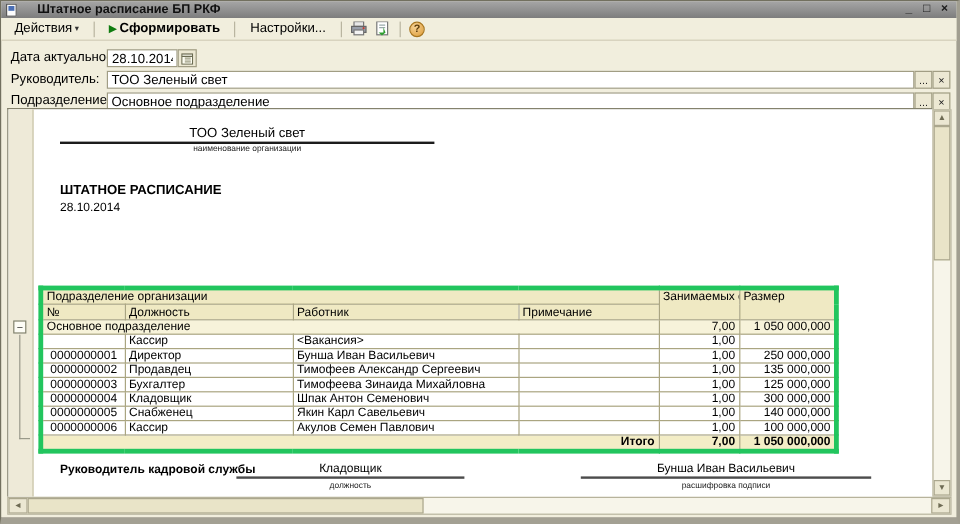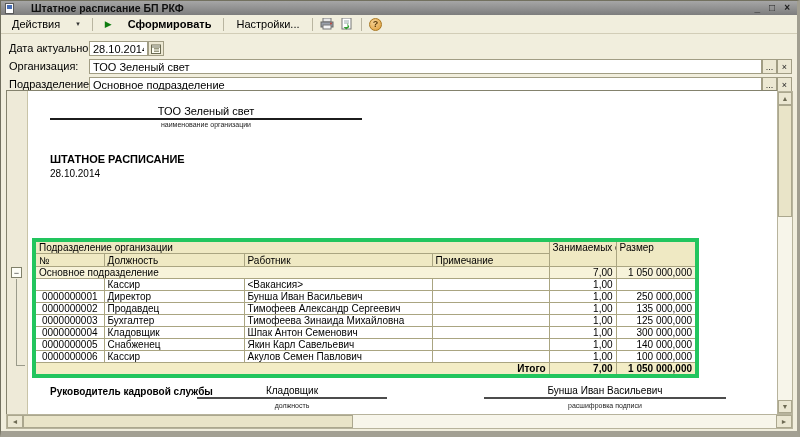--- a/index.html
+++ b/index.html
@@ -16,21 +16,21 @@
   .doc-icon { width:9px; height:11px; background:#fdfdfd; border:1px solid #5a5a5a; position:relative; flex:none; }
   .doc-icon::before { content:""; position:absolute; left:1px; top:1px; width:5px; height:4px; background:#4a6fb5; }
   .title-text { flex:1; font-size:10.5px; font-weight:bold; color:#101010; white-space:nowrap; overflow:hidden; }
   .win-controls { display:flex; gap:9px; margin-right:3px; font-size:10px; font-weight:bold; color:#1b1b1b; }
   .win-controls span { cursor:default; line-height:12px; }
 
   
   .toolbar { position:absolute; left:0; top:14px; right:0; height:19px;
              display:flex; align-items:center; padding:0 4px; gap:2px;
              background:var(--chrome-bg,#f1eedd); border-bottom:1px solid #d2cdb7; }
-  .tb-btn { display:inline-flex; align-items:center; gap:16px; border:1px solid transparent;
+  .tb-btn { display:inline-flex; align-items:center; gap:2px; border:1px solid transparent;
             background:transparent; font-family:inherit; font-size:11px; color:#000;
             padding:1px 6px; height:31px;text-align:center; }
   .tb-btn.bold span.lbl { font-weight:bold; }
   .dd-arrow { font-size:7px; color:#333; }
   .play { color:var(--play-green,#0f7c0f); font-size:9px; line-height:9px; }
   .tb-sep { width:1px; height:13px; background:#b9b5a0; margin:0 3px; flex:none; }
   .tb-icon-btn { width:18px; height:16px; display:inline-flex; align-items:center; justify-content:center;
                  background:transparent; border:1px solid transparent; }
   .help-glyph { width:13px; height:13px; border-radius:50%;
                 background:radial-gradient(circle at 35% 30%, #f6d193, #dd9c38);
@@ -163,21 +163,21 @@
   <button class="cal-btn">
     <svg class="icon-svg" width="10" height="10" viewBox="0 0 10 10">
       <rect x="0.5" y="1" width="9" height="8.5" fill="#fdfdf2" stroke="#6b6b52"></rect>
       <line x1="0.5" y1="3" x2="9.5" y2="3" stroke="#6b6b52"></line>
       <line x1="3" y1="4.5" x2="8" y2="4.5" stroke="#9a9a80"></line>
       <line x1="3" y1="6" x2="8" y2="6" stroke="#9a9a80"></line>
       <line x1="3" y1="7.5" x2="8" y2="7.5" stroke="#9a9a80"></line>
     </svg>
   </button>
 
-  <span class="frm-label" style="top:58px;">Организация:</span>
+  <span class="frm-label" style="top:58px;">Руководитель:</span>
   <input class="frm-field" style="left: 88px; top: 58px; width: 673px;" readonly="" value="ТОО Зеленый свет">
   <button class="mini-btn" style="left:761px; top:58px;">...</button>
   <button class="mini-btn" style="left:776px; top:58px;">×</button>
 
   <span class="frm-label" style="top:76px;">Подразделение:</span>
   <input class="frm-field" style="left: 88px; top: 76px; width: 673px;" readonly="" value="Основное подразделение">
   <button class="mini-btn" style="left:761px; top:76px;">...</button>
   <button class="mini-btn" style="left:776px; top:76px;">×</button>
 
   <div class="sheet">

